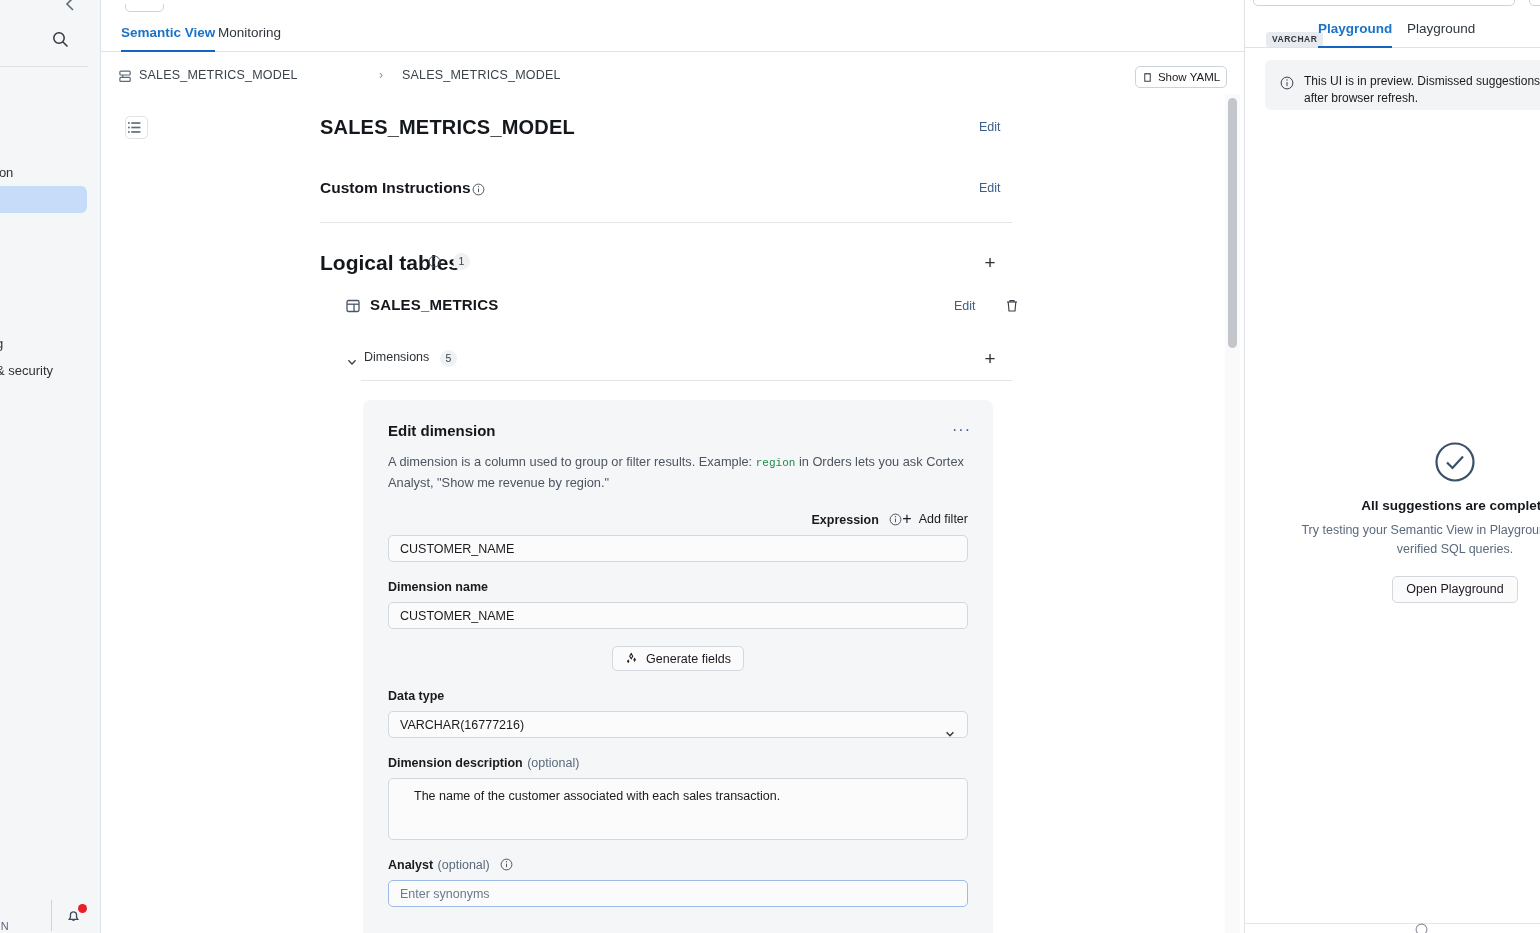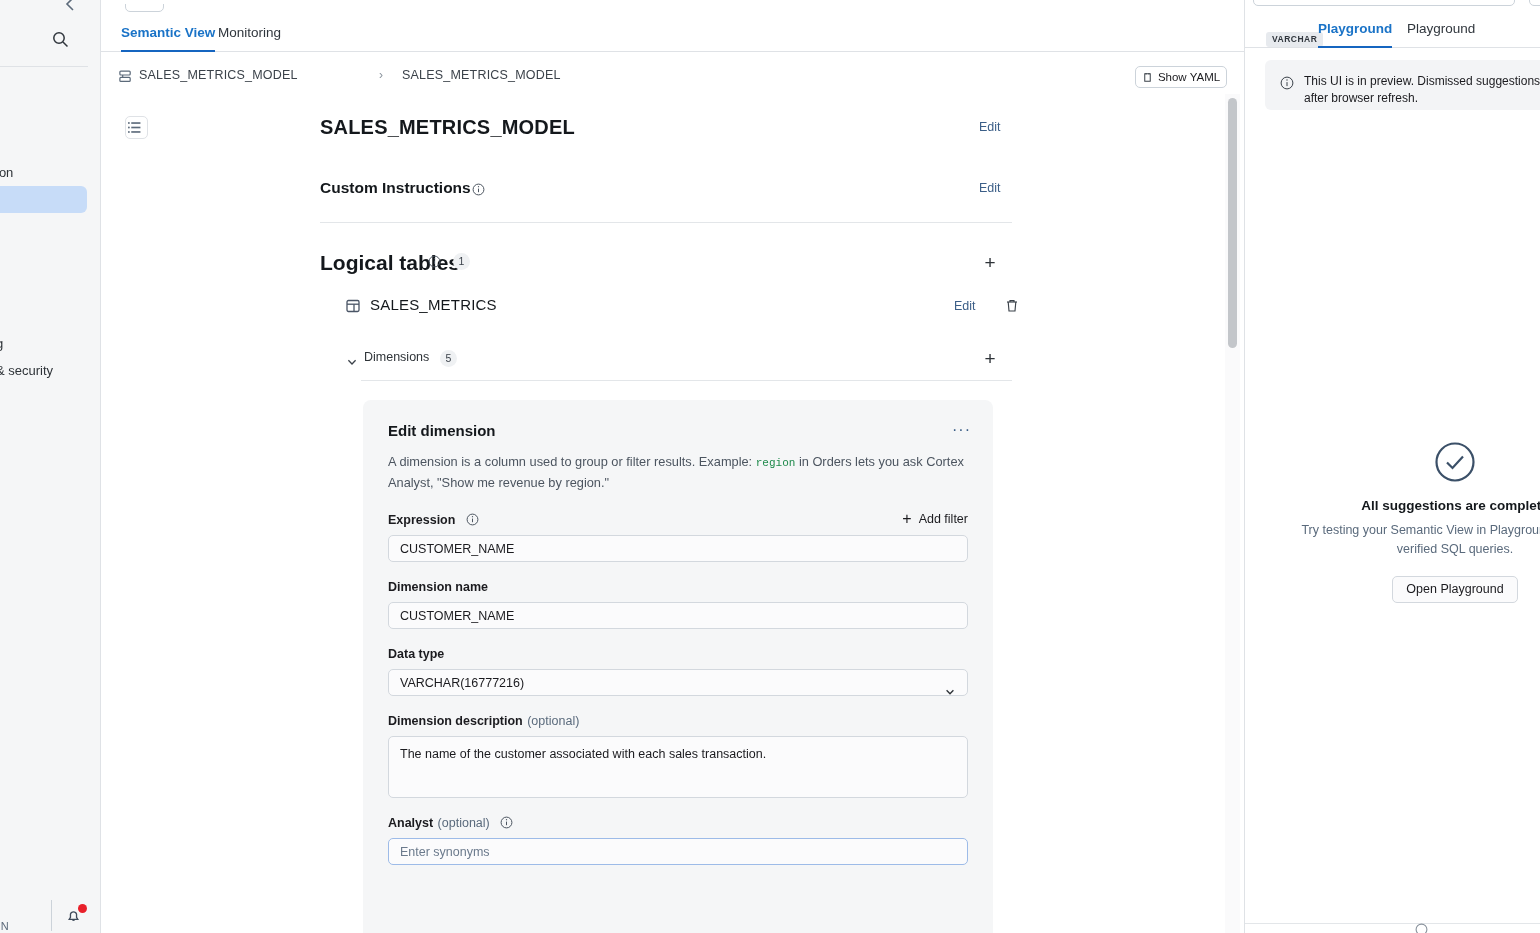--- a/index.html
+++ b/index.html
@@ -160,21 +160,21 @@
     position: absolute; width: 22px; height: 22px; cursor: pointer;
     color: #2e3338; display: flex; align-items: center; justify-content: center;
     font-size: 19px; font-weight: 300; line-height: 1;
   }
   #lt-add { left: 659px; top: 157px; }
 
   
   .tblcard { position: absolute; left: 25px; top: 200px; width: 667px; }
   .tbl-icon { position: absolute; left: 0; top: 4px; width: 16px; height: 16px; color: #4a5566; }
   .tbl-name {
-    position: absolute; left: 25px; top: 2px; font-size: 15px; font-weight: normal;
+    position: absolute; left: 25px; top: 2px; font-size: 15px; font-weight: bold;
     color: #14181c; letter-spacing: .2px;
   }
   #tbl-edit { left: 609px; top: 5px; }
   .trash-btn {
     position: absolute; left: 658px; top: 3px; width: 18px; height: 18px;
     color: #3b424a; cursor: pointer;
   }
 
   .dimrow { position: absolute; left: 25px; top: 252px; width: 667px; height: 34px; }
   .chev {
@@ -207,21 +207,21 @@
     width: 600px;
   }
   .ep-desc code {
     font-family: "Liberation Mono", monospace; font-size: 11px; color: #1f8a4c;
   }
   .field-label {
     font-size: 12.5px; color: #1b1b1f; font-weight: bold;
     display: inline-block;
   }
   .optional { color: #5a6a7c; font-weight: normal; }
-  .row-between { display: flex; align-items: center; justify-content: space-between; }
+  .row-between { display: flex; align-items: center; justify-content: flex-end; }
   .addcol {
     font-size: 12.5px; color: #1b1b1f; cursor: pointer;
     display: flex; align-items: center; gap: 7px; font-weight: 500;
   }
   .addcol .pl { font-size: 16px; font-weight: 300; line-height: 1; }
   .inp {
     display: block; width: 580px; height: 27px; margin-top: 7px;
     background: #fbfbfc; border: 1px solid #d3d8de; border-radius: 5px;
     font-family: "Liberation Sans", sans-serif; font-size: 12.5px;
     color: #1b1b1f; padding: 0 11px; outline: none;
@@ -237,21 +237,21 @@
   }
   .sel-wrap { position: relative; }
   .selarrow {
     position: absolute; right: 12px; top: 15px; width: 12px; height: 12px;
     color: #2e3338; pointer-events: none;
   }
   .ta {
     display: block; width: 580px; height: 62px; margin-top: 7px;
     background: #fbfbfc; border: 1px solid #d3d8de; border-radius: 5px;
     font-family: "Liberation Sans", sans-serif; font-size: 12.5px;
-    color: #1b1b1f; padding: 9px 11px; outline: none; resize: none;
+    color: #1b1b1f; padding: 9px 25px; outline: none; resize: none;
     line-height: 17px;
   }
   .mt18 { margin-top: 18px; }
   .mt15 { margin-top: 15px; }
 
   
   .vscroll {
     position: absolute; left: 1127px; top: 4px; width: 9px; height: 250px;
     background: #c3c6ca; border-radius: 5px;
   }
@@ -511,20 +511,32 @@
           </span>
         </div>
 
         <input class="inp" value="CUSTOMER_NAME" style="">
 
         <div class="mt15">
           <span class="field-label">Dimension name</span>
         </div>
         <input class="inp" value="CUSTOMER_NAME" style="">
 
+        <div class="genwrap">
+          <div class="genbtn">
+            <span style="width:13px;height:13px;display:inline-block;">
+              <svg viewBox="0 0 13 13" fill="none" stroke="currentColor" stroke-width="1.05">
+                <path d="M6.2 1.6 l1.5 2.6 -1.5 2.6 -1.5 -2.6 z"></path>
+                <path d="M9.6 6.6 l.7 1.2 -.7 1.2 -.7 -1.2 z"></path>
+                <path d="M3.2 8.3 l.6 1 -.6 1 -.6 -1 z"></path>
+              </svg>
+            </span>
+            <span>Generate fields</span>
+          </div>
+        </div>
 
         <div class="mt15">
           <span class="field-label">Data type</span>
         </div>
         <div class="sel-wrap">
           <input class="inp" readonly="" value="VARCHAR(16777216)" style="">
           <span class="selarrow">
             <svg viewBox="0 0 12 12" fill="none" stroke="currentColor" stroke-width="1.35">
                 <path d="M2.6 4.3 L6 7.7 L9.4 4.3"></path>
               </svg>

